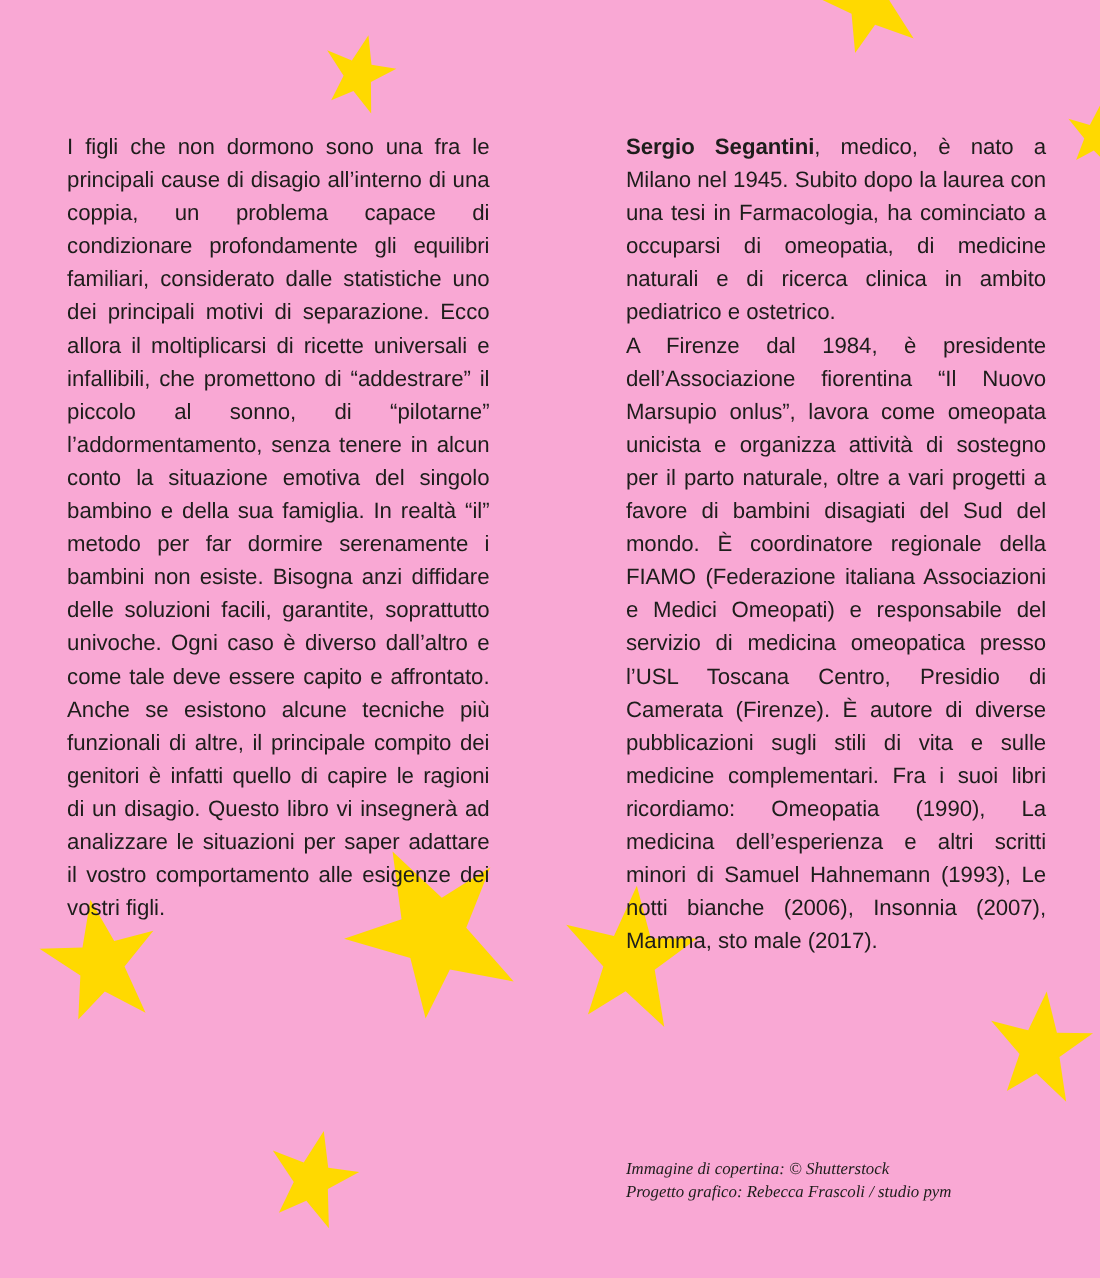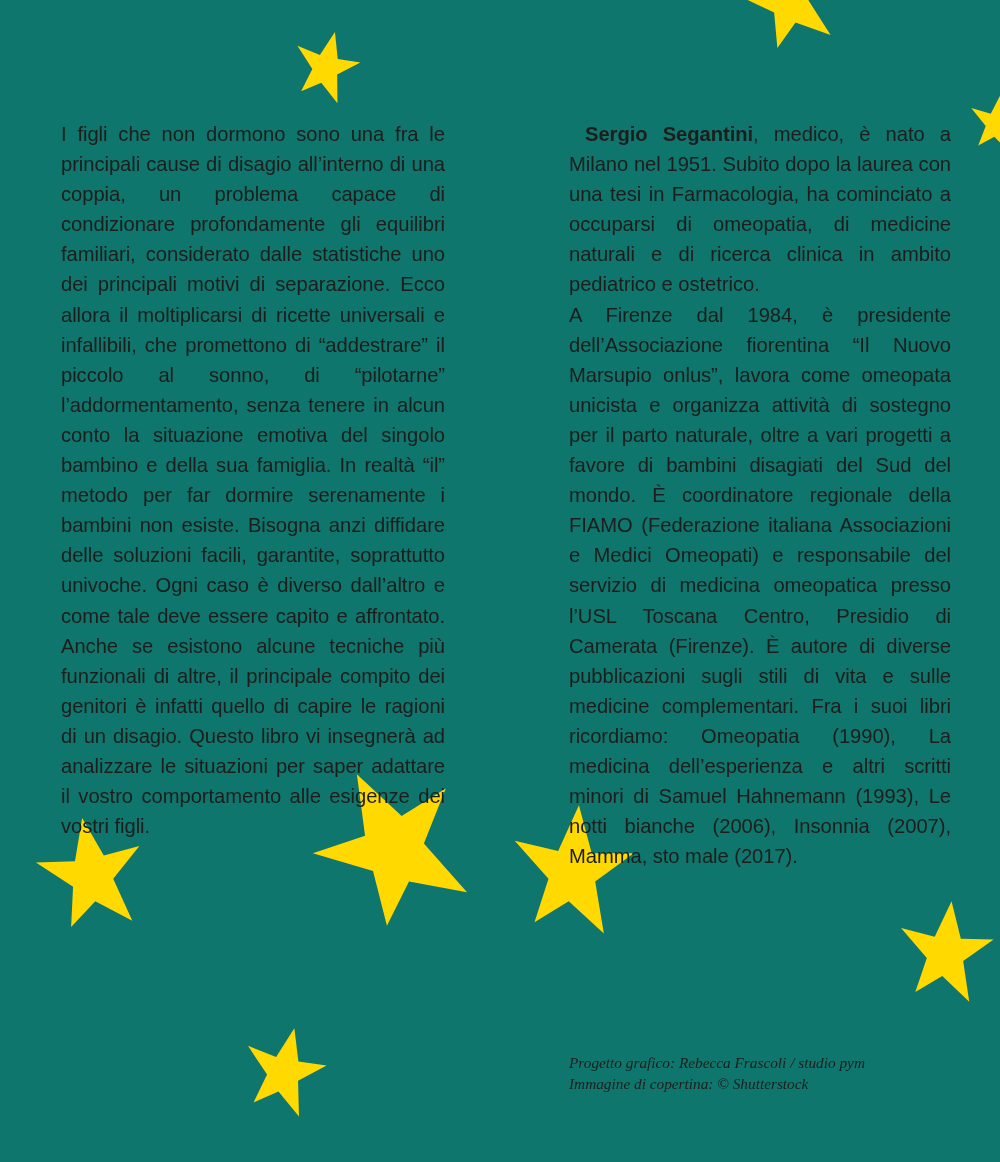--- a/index.html
+++ b/index.html
@@ -12,21 +12,21 @@
     background: #efefef;
     font-family: "Liberation Sans", sans-serif;
     overflow: hidden;
     position: relative;
   }
   #page {
     position: absolute;
     inset: 0;
     width: 1000px;
     height: 1162px;
-    background: #0f766e;
+    background: #f9a8d4;
     overflow: hidden;
   }
   
   #stars {
     position: absolute;
     left: 0;
     top: 0;
     width: 1000px;
     height: 1162px;
     pointer-events: none;
@@ -65,21 +65,20 @@
     font-size: 20.2px;
     line-height: 30.1px;
     letter-spacing: -0.05px;
   }
   .col p {
     margin: 0;
     text-align: justify;
   }
   .name {
     font-weight: bold;
-    margin-left: 16px;
   }
   .ital {
   }
   
   #credits {
     position: absolute;
     left: 569px;
     top: 1053px;
     width: 400px;
     font-family: "Liberation Serif", serif;
@@ -125,23 +124,23 @@
       </g>
     </svg>
 
   <div id="content">
 
     <div class="col" id="blurb-column">
       <p>I figli che non dormono sono una fra le principali cause di disagio all’interno di una coppia, un problema capace di condizionare profondamente gli equilibri familiari, considerato dalle statistiche uno dei principali motivi di separazione. Ecco allora il moltiplicarsi di ricette universali e infallibili, che promettono di “addestrare” il piccolo al sonno, di “pilotarne” l’addormentamento, senza tenere in alcun conto la situazione emotiva del singolo bambino e della sua famiglia. In realtà “il” metodo per far dormire serenamente i bambini non esiste. Bisogna anzi diffidare delle soluzioni facili, garantite, soprattutto univoche. Ogni caso è diverso dall’altro e come tale deve essere capito e affrontato. Anche se esistono alcune tecniche più funzionali di altre, il principale compito dei genitori è infatti quello di capire le ragioni di un disagio. Questo libro vi insegnerà ad analizzare le situazioni per saper adattare il vostro comportamento alle esigenze dei vostri figli.</p>
     </div>
 
     <div class="col" id="bio-column">
-      <p><span class="name">Sergio Segantini</span><span>, medico, è nato a Milano nel 1951. Subito dopo la laurea con una tesi in Farmacologia, ha cominciato a occuparsi di omeopatia, di medicine naturali e di ricerca clinica in ambito pediatrico e ostetrico.</span></p>
+      <p><span class="name">Sergio Segantini</span><span>, medico, è nato a Milano nel 1945. Subito dopo la laurea con una tesi in Farmacologia, ha cominciato a occuparsi di omeopatia, di medicine naturali e di ricerca clinica in ambito pediatrico e ostetrico.</span></p>
       <p><span>A Firenze dal 1984, è presidente dell’Associazione fiorentina “Il Nuovo Marsupio onlus”, lavora come omeopata unicista e organizza attività di sostegno per il parto naturale, oltre a vari progetti a favore di bambini disagiati del Sud del mondo. È coordinatore regionale della FIAMO (Federazione italiana Associazioni e Medici Omeopati) e responsabile del servizio di medicina omeopatica presso l’USL Toscana Centro, Presidio di Camerata (Firenze). È autore di diverse pubblicazioni sugli stili di vita e sulle medicine complementari. Fra i suoi libri ricordiamo: </span><span class="ital">Omeopatia</span><span> (1990), </span><span class="ital">La medicina dell’esperienza e altri scritti minori di Samuel Hahnemann</span><span> (1993), </span><span class="ital">Le notti bianche</span><span> (2006), </span><span class="ital">Insonnia</span><span> (2007), </span><span class="ital">Mamma, sto male</span><span> (2017).</span></p>
     </div>
 
     <div id="credits">
+      <div>Immagine di copertina: © Shutterstock</div>
       <div>Progetto grafico: Rebecca Frascoli / studio pym</div>
-      <div>Immagine di copertina: © Shutterstock</div>
     </div>
 
   </div>
 </div>
 
 </body></html>

